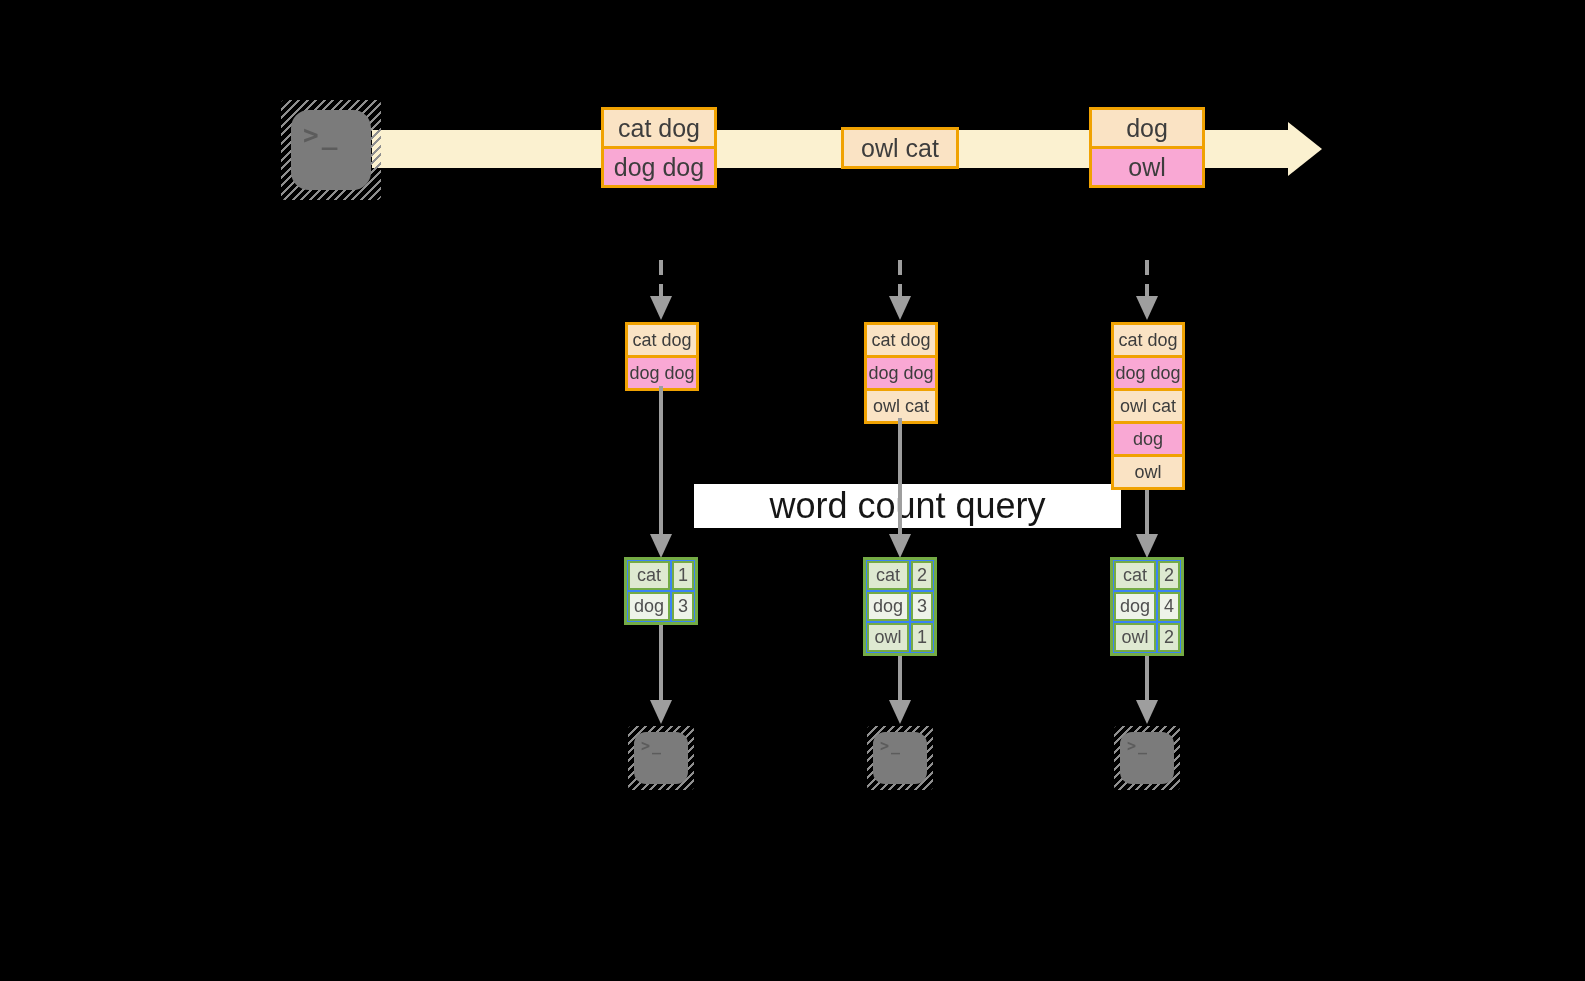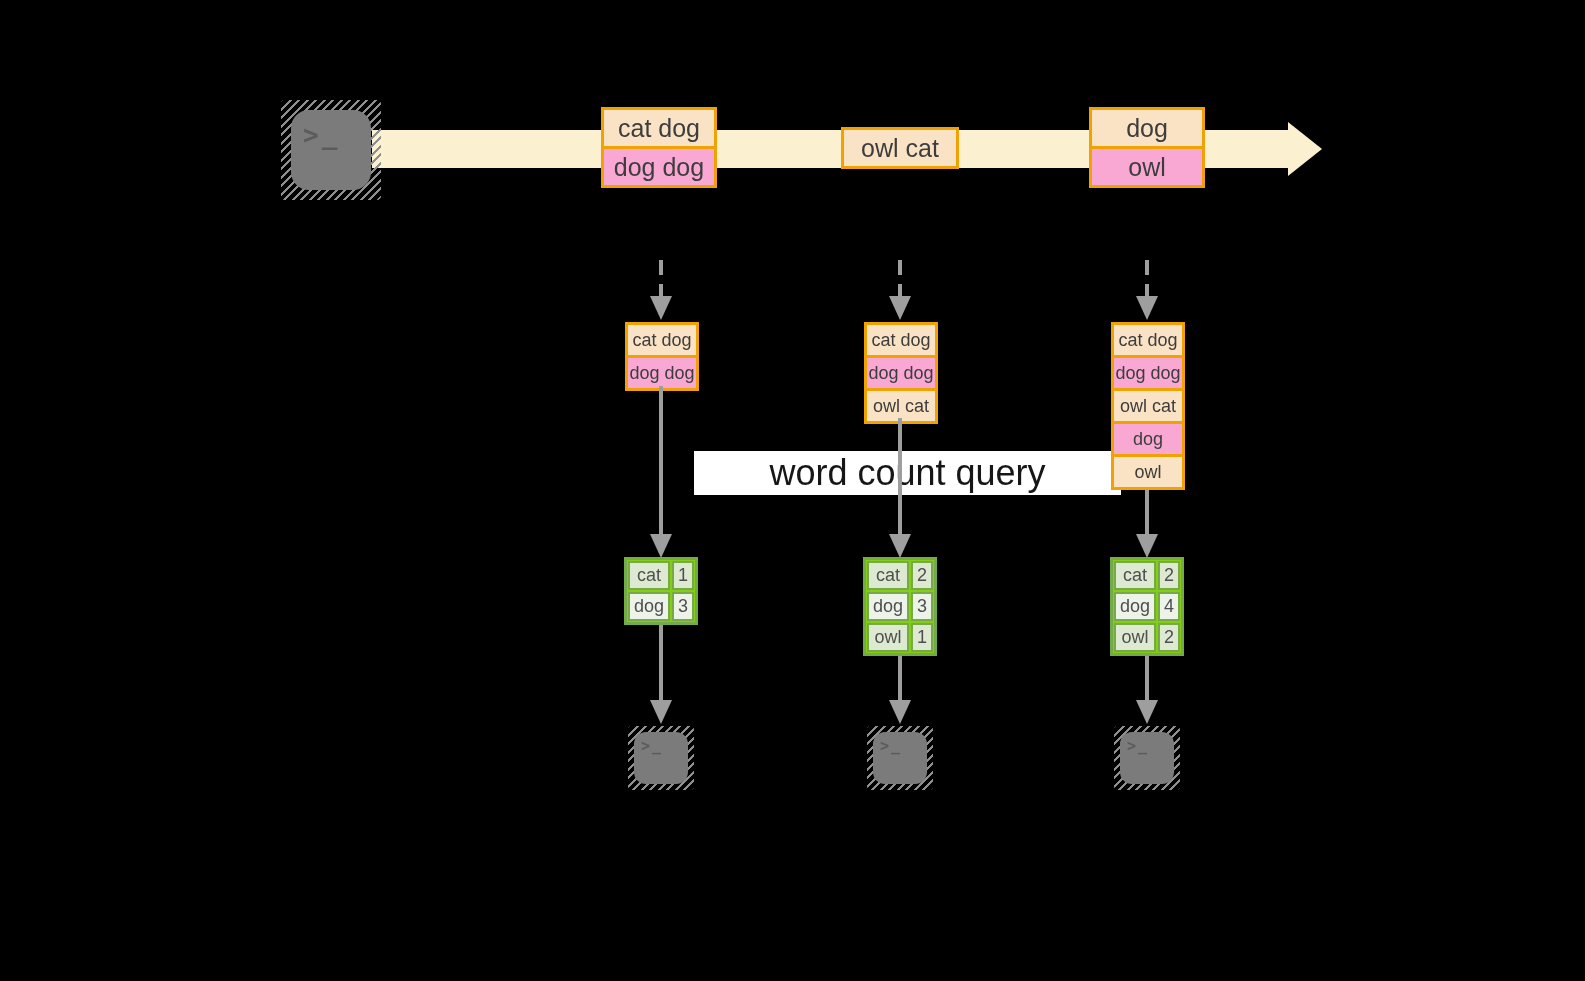--- a/index.html
+++ b/index.html
@@ -20,30 +20,30 @@
           display:flex; flex-direction:column; gap:3px; z-index:2; }
   .obox .cell { background:#f9a8d4; display:flex; align-items:center;
           justify-content:center; color:#3d3d3d; }
   .obox .cell.dark { background:#FAE3C4; }
   .obox.top .cell { width:110px; height:36px; font-size:25px; }
   .obox.top.narrow .cell { width:112px; }
   .obox.mid .cell { width:68px; height:30px; font-size:18px; }
   .obox.overbanner { z-index:3; }
 
   
-  .gtable { position:absolute; background:#84cc16; border:3px solid #74AB45;
+  .gtable { position:absolute; background:#3b82f6; border:3px solid #74AB45;
           padding:1px; display:grid; grid-template-columns:42px 22px; gap:2px;
           z-index:2; }
   .gtable .gcell { border:2px solid #74AB45; height:29px; box-sizing:border-box;
           display:flex; align-items:center; justify-content:center;
           font-size:18px; color:#4f4f4f; background:#EEF3E9; }
   .gtable .gcell.dk { background:#DEE9D1; }
 
   
-  .banner { position:absolute; left:694px; top:451px; width:427px; height:44px;
+  .banner { position:absolute; left:694px; top:484px; width:427px; height:44px;
           background:#ffffff; z-index:1; display:flex; align-items:center;
           justify-content:center; font-size:36px; color:#161616; }
 
   
   svg.arrow { position:absolute; z-index:2; overflow:visible; }
 
   
   .term { position:absolute; z-index:2; }
   .term .hatch { position:absolute; inset:0; border-radius:4px;
           background:repeating-linear-gradient(135deg,#8f8f8f 0 2px, rgba(0,0,0,0) 2px 6px); }

